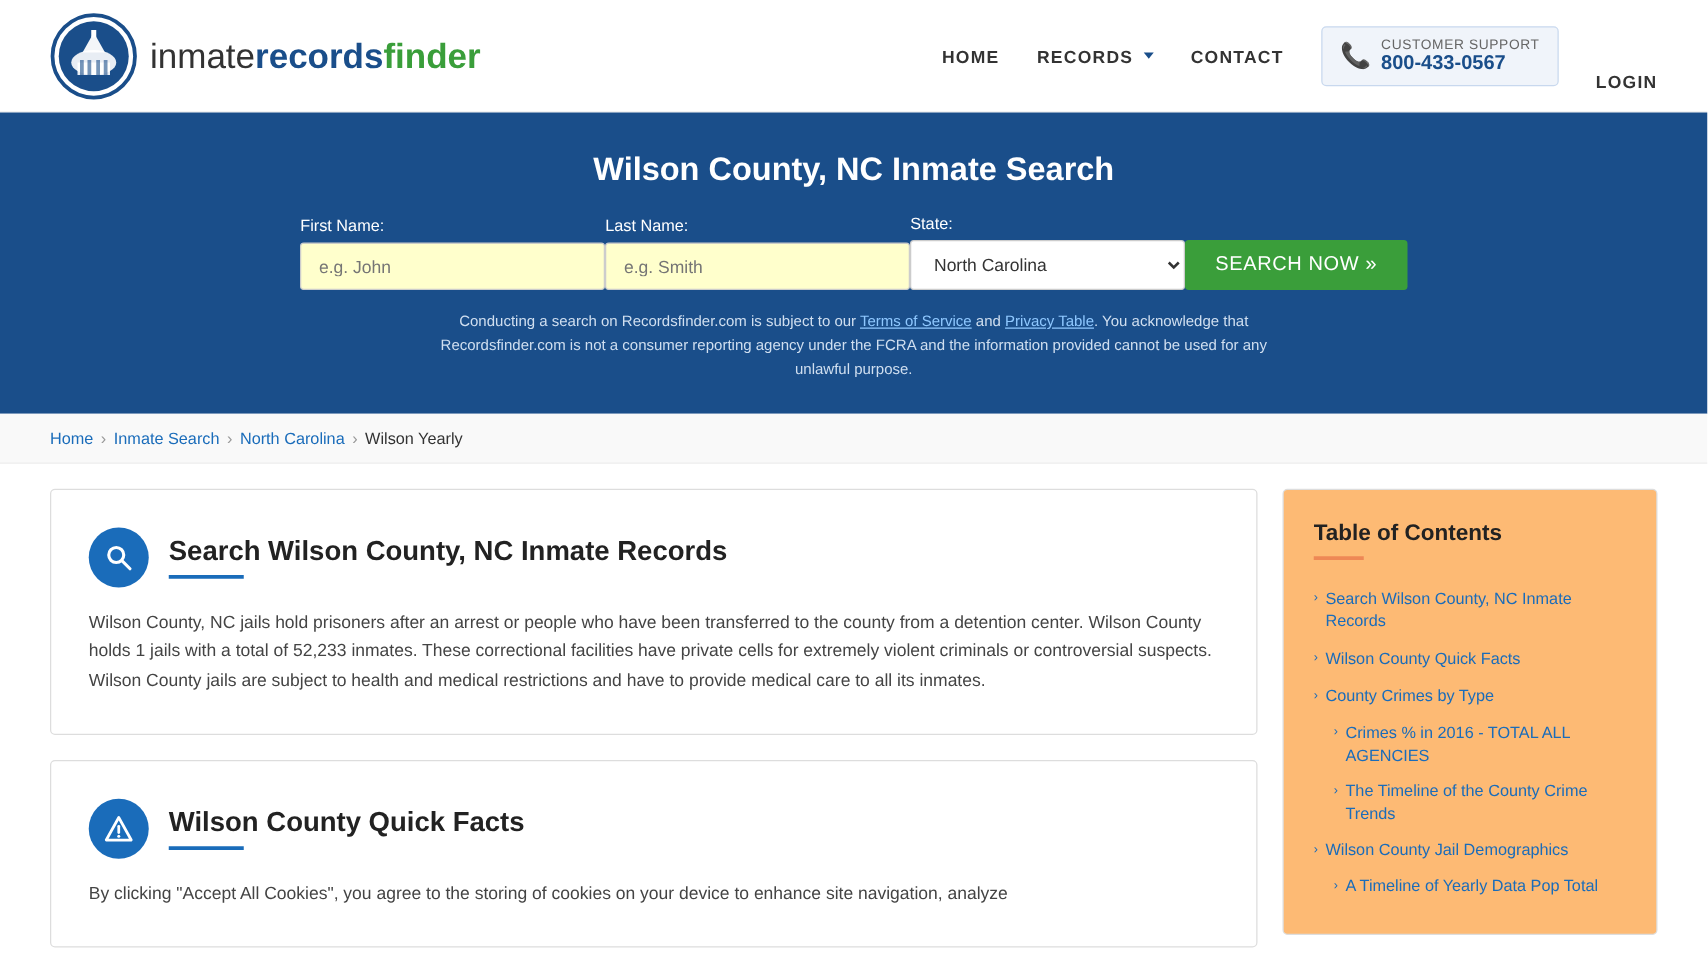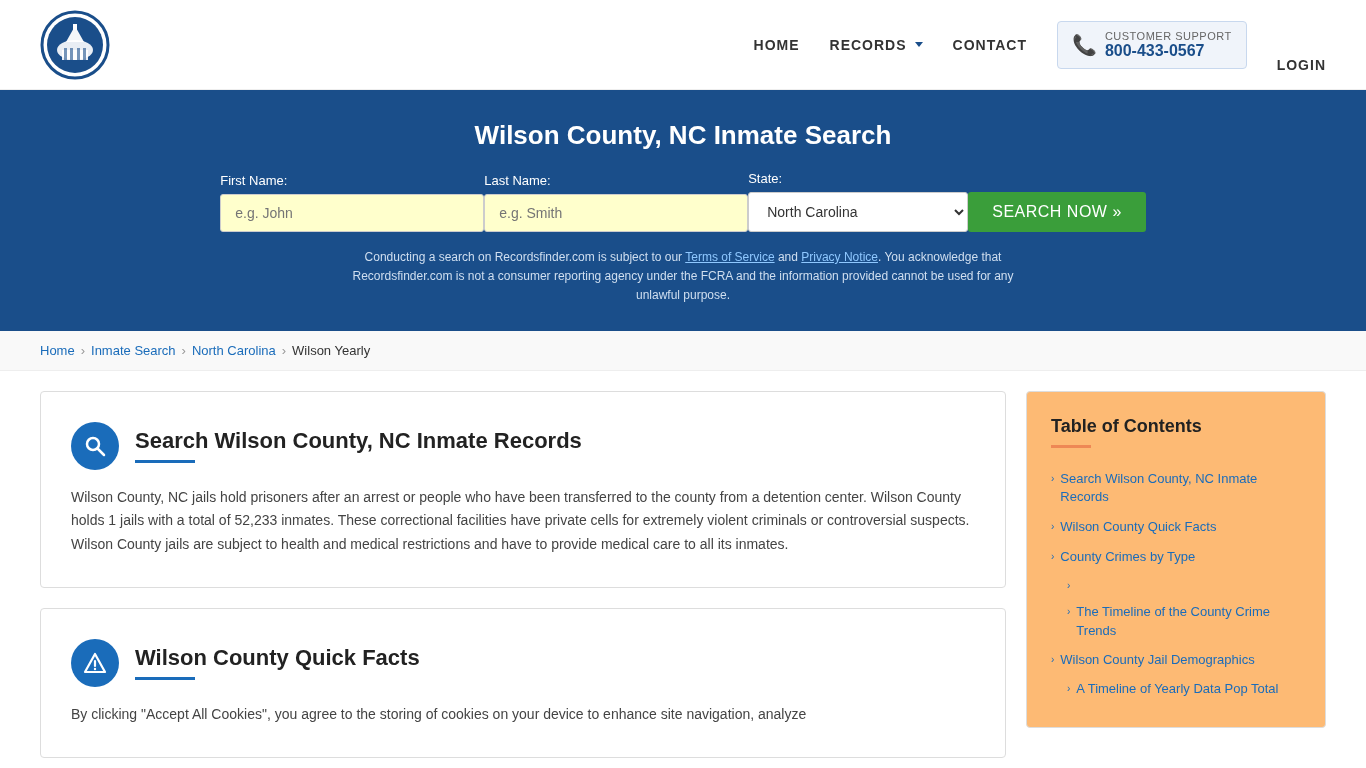--- a/index.html
+++ b/index.html
@@ -107,21 +107,21 @@
       color: #fff;
       font-weight: 500;
     }
     .form-input {
       background: #ffffcc;
       border: 1px solid #ccc;
       border-radius: 3px;
       padding: 10px 14px;
       font-size: 14px;
       color: #999;
-      width: 264px;
+      width: 244px;
       outline: none;
     }
     .form-input-state {
       background: #fff;
       border: 1px solid #ccc;
       border-radius: 3px;
       padding: 10px 14px;
       font-size: 14px;
       color: #333;
       width: 220px;
@@ -318,20 +318,23 @@
       <rect x="22" y="40" width="26" height="10" fill="#fff" opacity="0.9"></rect>
       <polygon points="35,16 26,32 44,32" fill="#fff" opacity="0.95"></polygon>
       <rect x="33" y="14" width="4" height="6" fill="#fff"></rect>
 
       <rect x="24" y="38" width="3" height="12" fill="#1a4e8a" opacity="0.6"></rect>
       <rect x="30" y="38" width="3" height="12" fill="#1a4e8a" opacity="0.6"></rect>
       <rect x="37" y="38" width="3" height="12" fill="#1a4e8a" opacity="0.6"></rect>
       <rect x="43" y="38" width="3" height="12" fill="#1a4e8a" opacity="0.6"></rect>
       <rect x="20" y="50" width="30" height="3" fill="#1a4e8a" opacity="0.5"></rect>
     </svg>
+    <div style="font-size:28px; font-family: Arial, sans-serif;">
+      <span style="color:#333; font-weight:normal;">inmate</span><span style="color:#1a4e8a; font-weight:bold;">records</span><span style="color:#3a9e3a; font-weight:bold;">finder</span>
+    </div>
   </div>
 
   <nav class="nav">
     <a class="nav-link">HOME</a>
     <a class="nav-link records-link">
       <span>RECORDS</span>
       <span class="chevron-down"></span>
     </a>
     <a class="nav-link">CONTACT</a>
     <div class="support-box">
@@ -358,21 +361,21 @@
     </div>
     <div class="form-group">
       <label class="form-label">State:</label>
       <select class="form-input-state">
         <option>North Carolina</option>
       </select>
     </div>
     <button class="search-btn">SEARCH NOW »</button>
   </div>
   <p class="hero-disclaimer">
-    Conducting a search on Recordsfinder.com is subject to our <a>Terms of Service</a> and <a>Privacy Notice</a>. You acknowledge that Recordsfinder.com is not a consumer reporting agency under the FCRA and the information provided cannot be used for any unlawful purpose.
+    Conducting a search on Recordsfinder.com is subject to our <a>Terms of Service</a> and <a>Privacy Table</a>. You acknowledge that Recordsfinder.com is not a consumer reporting agency under the FCRA and the information provided cannot be used for any unlawful purpose.
   </p>
 </section>
 
 <nav class="breadcrumb">
   <a>Home</a>
   <span class="breadcrumb-sep">›</span>
   <a>Inmate Search</a>
   <span class="breadcrumb-sep">›</span>
   <a>North Carolina</a>
   <span class="breadcrumb-sep">›</span>
@@ -430,20 +433,21 @@
       <div class="toc-item">
         <span class="toc-chevron">›</span>
         <span>Wilson County Quick Facts</span>
       </div>
       <div class="toc-item">
         <span class="toc-chevron">›</span>
         <span>County Crimes by Type</span>
       </div>
       <div class="toc-sub-item">
         <span class="toc-chevron">›</span>
+        <span>Crimes % in 2016 - TOTAL ALL AGENCIES</span>
       </div>
       <div class="toc-sub-item">
         <span class="toc-chevron">›</span>
         <span>The Timeline of the County Crime Trends</span>
       </div>
       <div class="toc-item">
         <span class="toc-chevron">›</span>
         <span>Wilson County Jail Demographics</span>
       </div>
       <div class="toc-sub-item">

